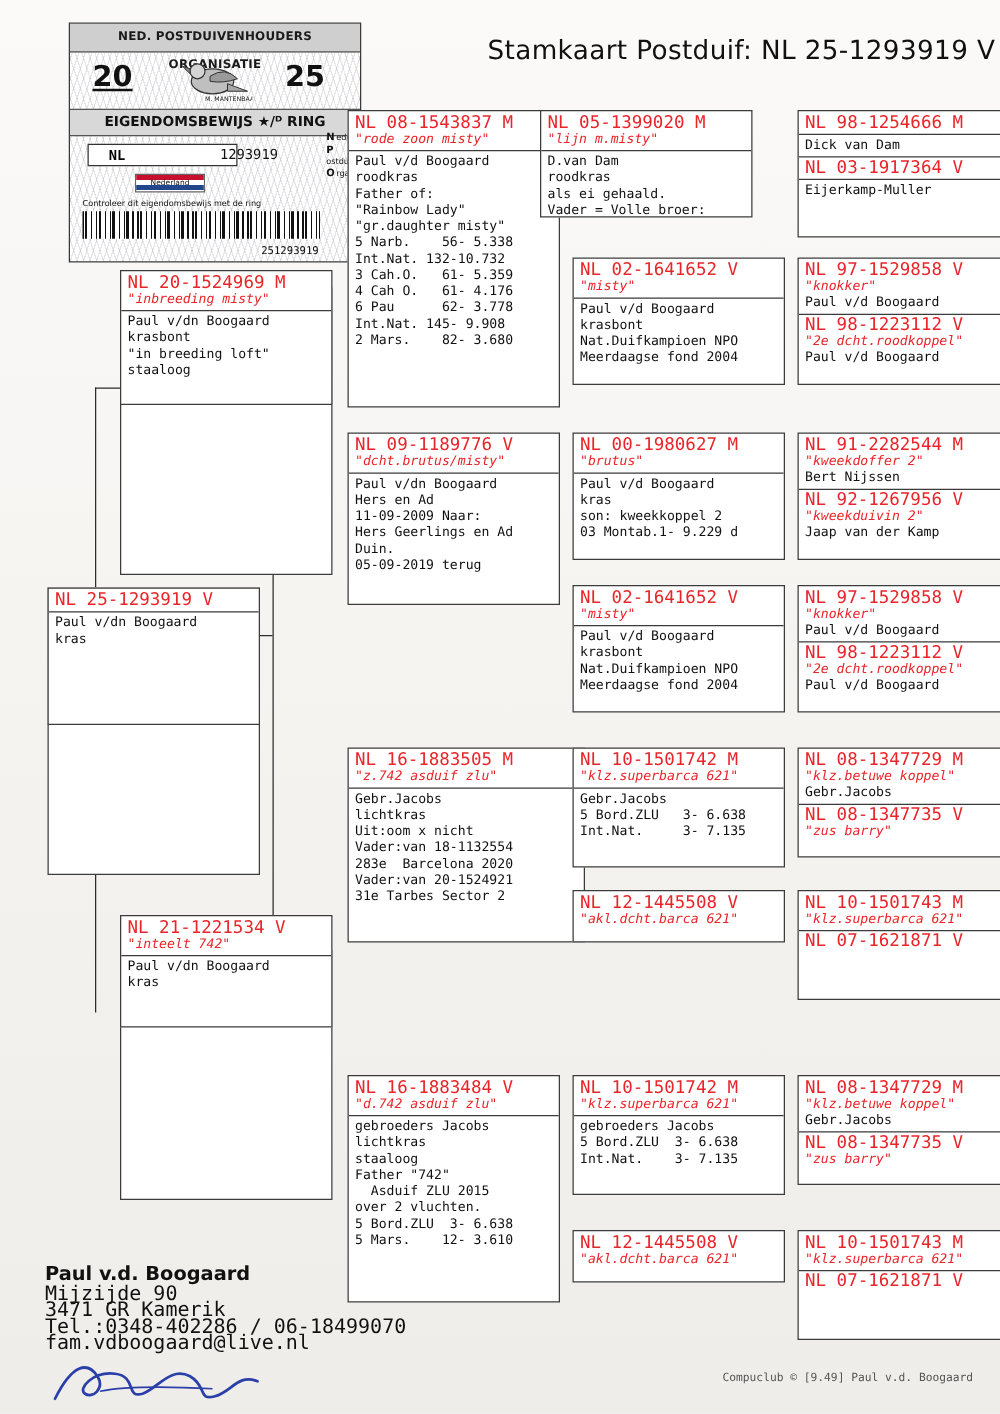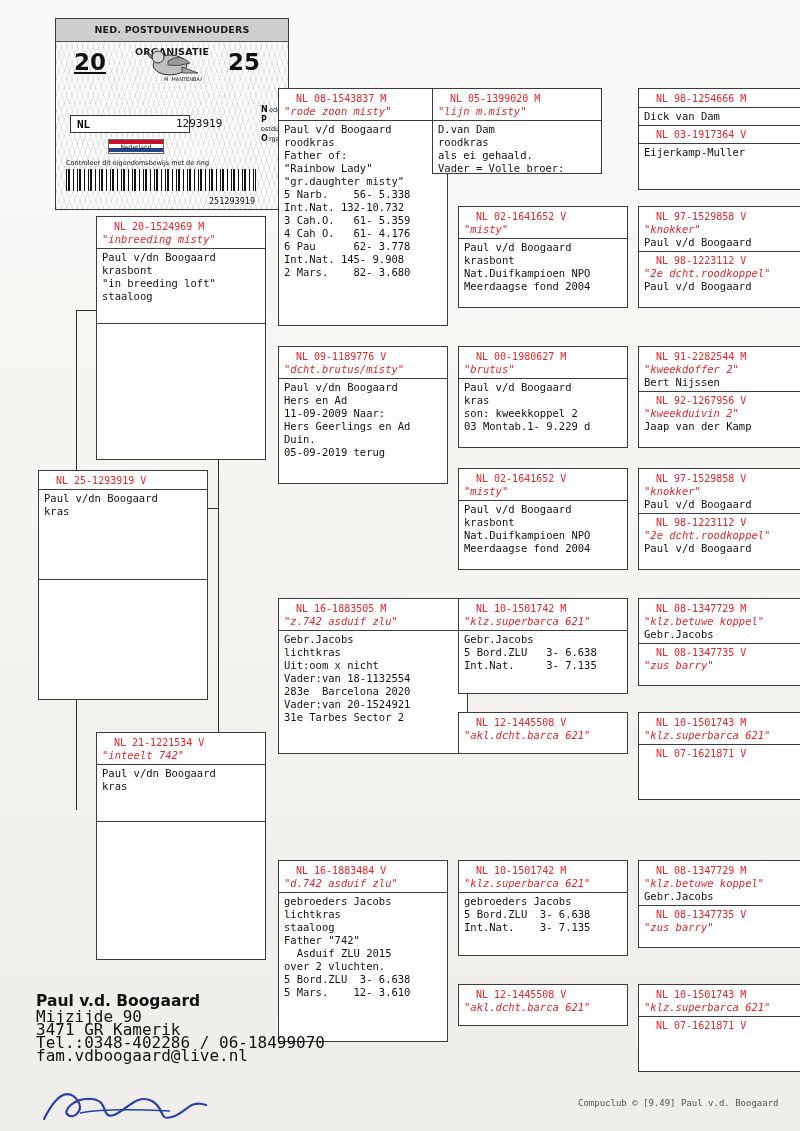--- a/index.html
+++ b/index.html
@@ -50,21 +50,21 @@
     border-top:1px solid #555;border-bottom:1px solid #555;background:#d8d8d8;
   }
   .cert-band span{
     display:block;text-align:center;font-family:"DejaVu Sans", sans-serif;
     font-weight:bold;font-size:11px;line-height:20px;color:#111;
   }
   .nlbox{
     position:absolute;left:14px;top:96px;width:120px;height:18px;
     border:1px solid #333;background:#fff;
     font-family:"DejaVu Sans Mono", monospace;font-weight:bold;font-size:11px;
-    line-height:18px;padding-left:6px;box-sizing:border-box;
+    line-height:18px;padding-left:16px;box-sizing:border-box;
   }
   .ringnum{
     position:absolute;left:120px;top:96px;width:90px;
     font-family:"DejaVu Sans Mono", monospace;font-size:11px;line-height:18px;color:#111;
   }
   .nl-flag{
     position:absolute;left:52px;top:120px;width:54px;height:13px;
     border:1px solid #666;background:#fff;
   }
   .nl-flag i{display:block;height:4px;}
@@ -88,69 +88,73 @@
   .barcode{
     position:absolute;left:10px;top:150px;width:190px;height:22px;
     background:repeating-linear-gradient(90deg,#111 0 1px,#fff 1px 2px,#111 2px 4px,#fff 4px 7px,#111 7px 8px,#fff 8px 11px);
   }
   
   .box{
     position:absolute;background:#fff;border:1px solid #3b3b3b;
     box-sizing:border-box;padding:3px 5px;overflow:hidden;
   }
   .box .ring{
-    color:#e8252a;font-size:10px;line-height:13px;white-space:nowrap;margin-left:12px;
+    color:#e8252a;font-size:14px;line-height:13px;white-space:nowrap;
   }
   .box .nm{
     color:#e8252a;font-size:10.5px;line-height:13px;font-style:italic;white-space:nowrap;
   }
   .box .ln{
     color:#111;font-size:10.5px;line-height:13px;white-space:pre;
   }
   .sep{border-top:1px solid #3b3b3b;margin:2px -5px 2px -5px;}
   
   .ghost{
     position:absolute;background:#fff;border:1px solid #3b3b3b;box-sizing:border-box;
   }
   .conn{position:absolute;background:#2d2d2d;}
   .owner{
     position:absolute;left:36px;top:992px;color:#111;
   }
   .owner .nm{
-    font-family:"DejaVu Sans", sans-serif;font-weight:bold;font-size:15.5px;
+    font-family:"DejaVu Sans", sans-serif;font-weight:bold;font-size:15.5px;margin-top:18px;
   }
   .owner .l{font-size:16px;line-height:13px;}
   .sig{
     position:absolute;left:40px;top:1085px;width:190px;height:40px;
   }
   .footer{
     position:absolute;left:578px;top:1098px;font-size:9px;color:#555;
     font-family:"DejaVu Sans Mono", monospace;white-space:nowrap;
   }
 </style>
 </head>
 <body>
 
 <div class="page">
 
+  <div class="title">Stamkaart Postduif: NL  25-1293919 V</div>
 
   <div class="cert">
     <div class="cert-top">
       <span>NED. POSTDUIVENHOUDERS ORGANISATIE</span>
     </div>
     <div class="yr-l">20</div>
     <div class="yr-r">25</div>
     <svg class="cert-logo" viewBox="0 0 64 40">
       <ellipse cx="32" cy="22" rx="17" ry="10" fill="#bfbfbf" stroke="#333" stroke-width="1"></ellipse>
       <circle cx="20" cy="14" r="6" fill="#d4d4d4" stroke="#333" stroke-width="1"></circle>
       <path d="M14 12 L8 10 L14 16 Z" fill="#888" stroke="#333" stroke-width="0.8"></path>
       <path d="M30 18 Q42 10 52 20 Q40 24 30 22 Z" fill="#9a9a9a" stroke="#333" stroke-width="0.8"></path>
       <path d="M44 24 L60 30 L44 30 Z" fill="#a8a8a8" stroke="#333" stroke-width="0.8"></path>
       <text x="26" y="38" font-size="5" font-family="DejaVu Sans" fill="#222">M. MANTENBAAL</text>
     </svg>
+    <div class="cert-band">
+      <span>EIGENDOMSBEWIJS  ★/ᴰ RING</span>
+    </div>
     <div class="nlbox">NL</div>
     <div class="ringnum">1293919</div>
     <div class="nl-flag">
       <i class="r"></i>
         <i class="w"></i>
         <i class="b"></i>
       <em>Nederland</em>
     </div>
     <div class="npo-lines">
       <div><b>N</b><span>ederlandse</span></div>

